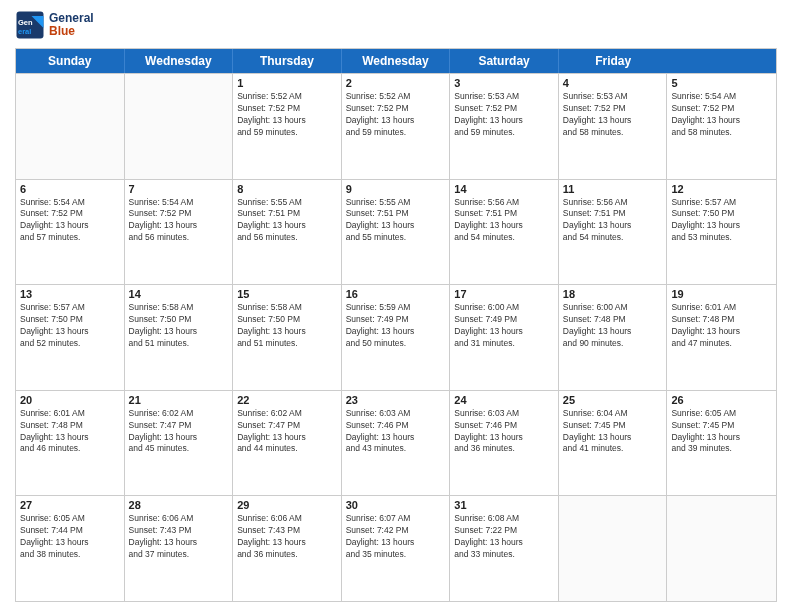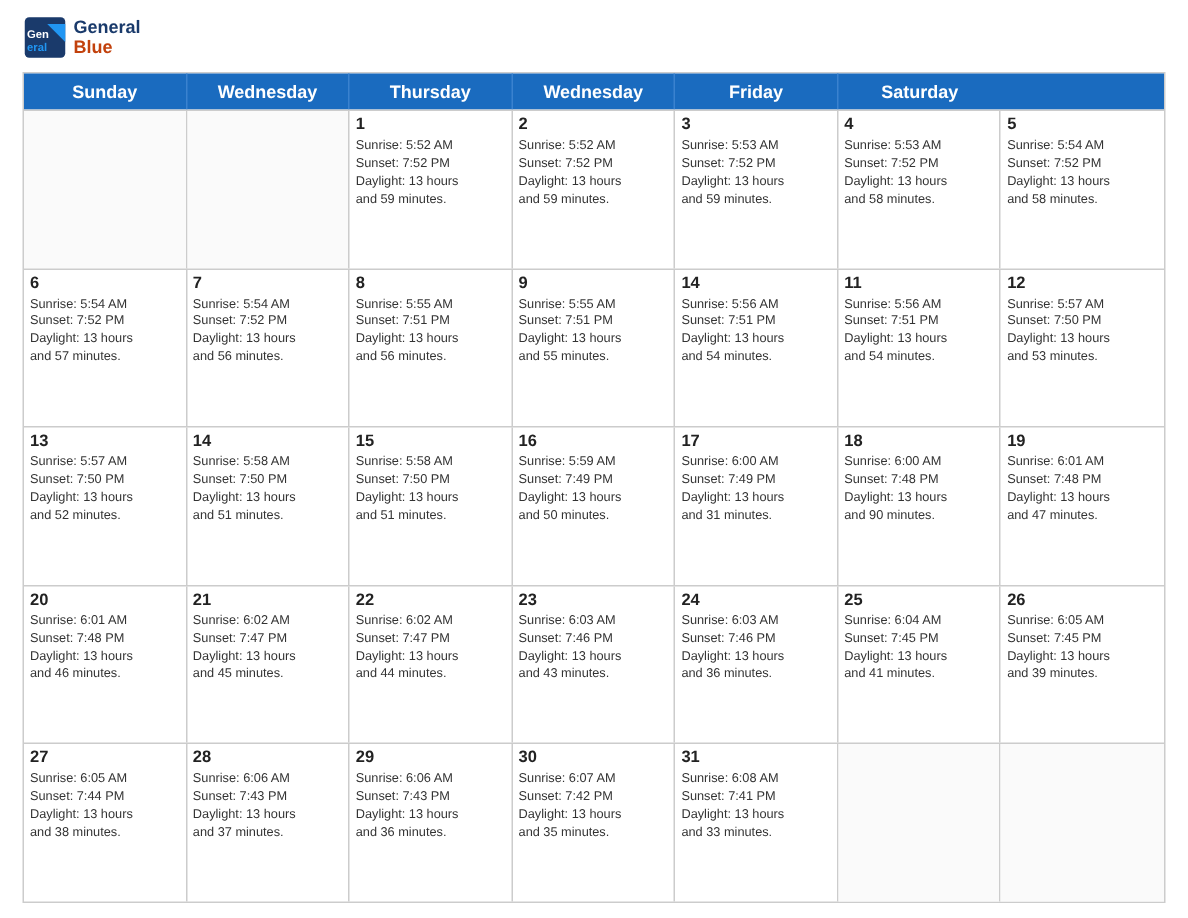--- a/index.html
+++ b/index.html
@@ -130,22 +130,22 @@
       <div class="subtitle"></div>
     </div>
   </div>
 
   <div class="calendar">
     <div class="cal-header" id="cal-header">
         <div class="cal-header-cell">Sunday</div>
         <div class="cal-header-cell">Wednesday</div>
         <div class="cal-header-cell">Thursday</div>
         <div class="cal-header-cell">Wednesday</div>
+        <div class="cal-header-cell">Saturday</div>
         <div class="cal-header-cell">Friday</div>
-        <div class="cal-header-cell">Saturday</div>
       </div>
     <div class="cal-body" id="cal-body">
         <div class="cal-row">
           <div class="cal-cell empty"></div>
           <div class="cal-cell empty"></div>
           <div class="cal-cell">
             <div class="day-num">1</div>
             <div class="cell-line">Sunrise: 5:52 AM</div>
             <div class="cell-line">Sunset: 7:52 PM</div>
             <div class="cell-line">Daylight: 13 hours</div>
@@ -358,21 +358,21 @@
           <div class="cal-cell">
             <div class="day-num">30</div>
             <div class="cell-line">Sunrise: 6:07 AM</div>
             <div class="cell-line">Sunset: 7:42 PM</div>
             <div class="cell-line">Daylight: 13 hours</div>
             <div class="cell-line">and 35 minutes.</div>
           </div>
           <div class="cal-cell">
             <div class="day-num">31</div>
             <div class="cell-line">Sunrise: 6:08 AM</div>
-            <div class="cell-line">Sunset: 7:41 PM</div>
+            <div class="cell-line">Sunset: 7:22 PM</div>
             <div class="cell-line">Daylight: 13 hours</div>
             <div class="cell-line">and 33 minutes.</div>
           </div>
           <div class="cal-cell empty"></div>
           <div class="cal-cell empty"></div>
         </div>
       </div>
   </div>
 </div>
 

